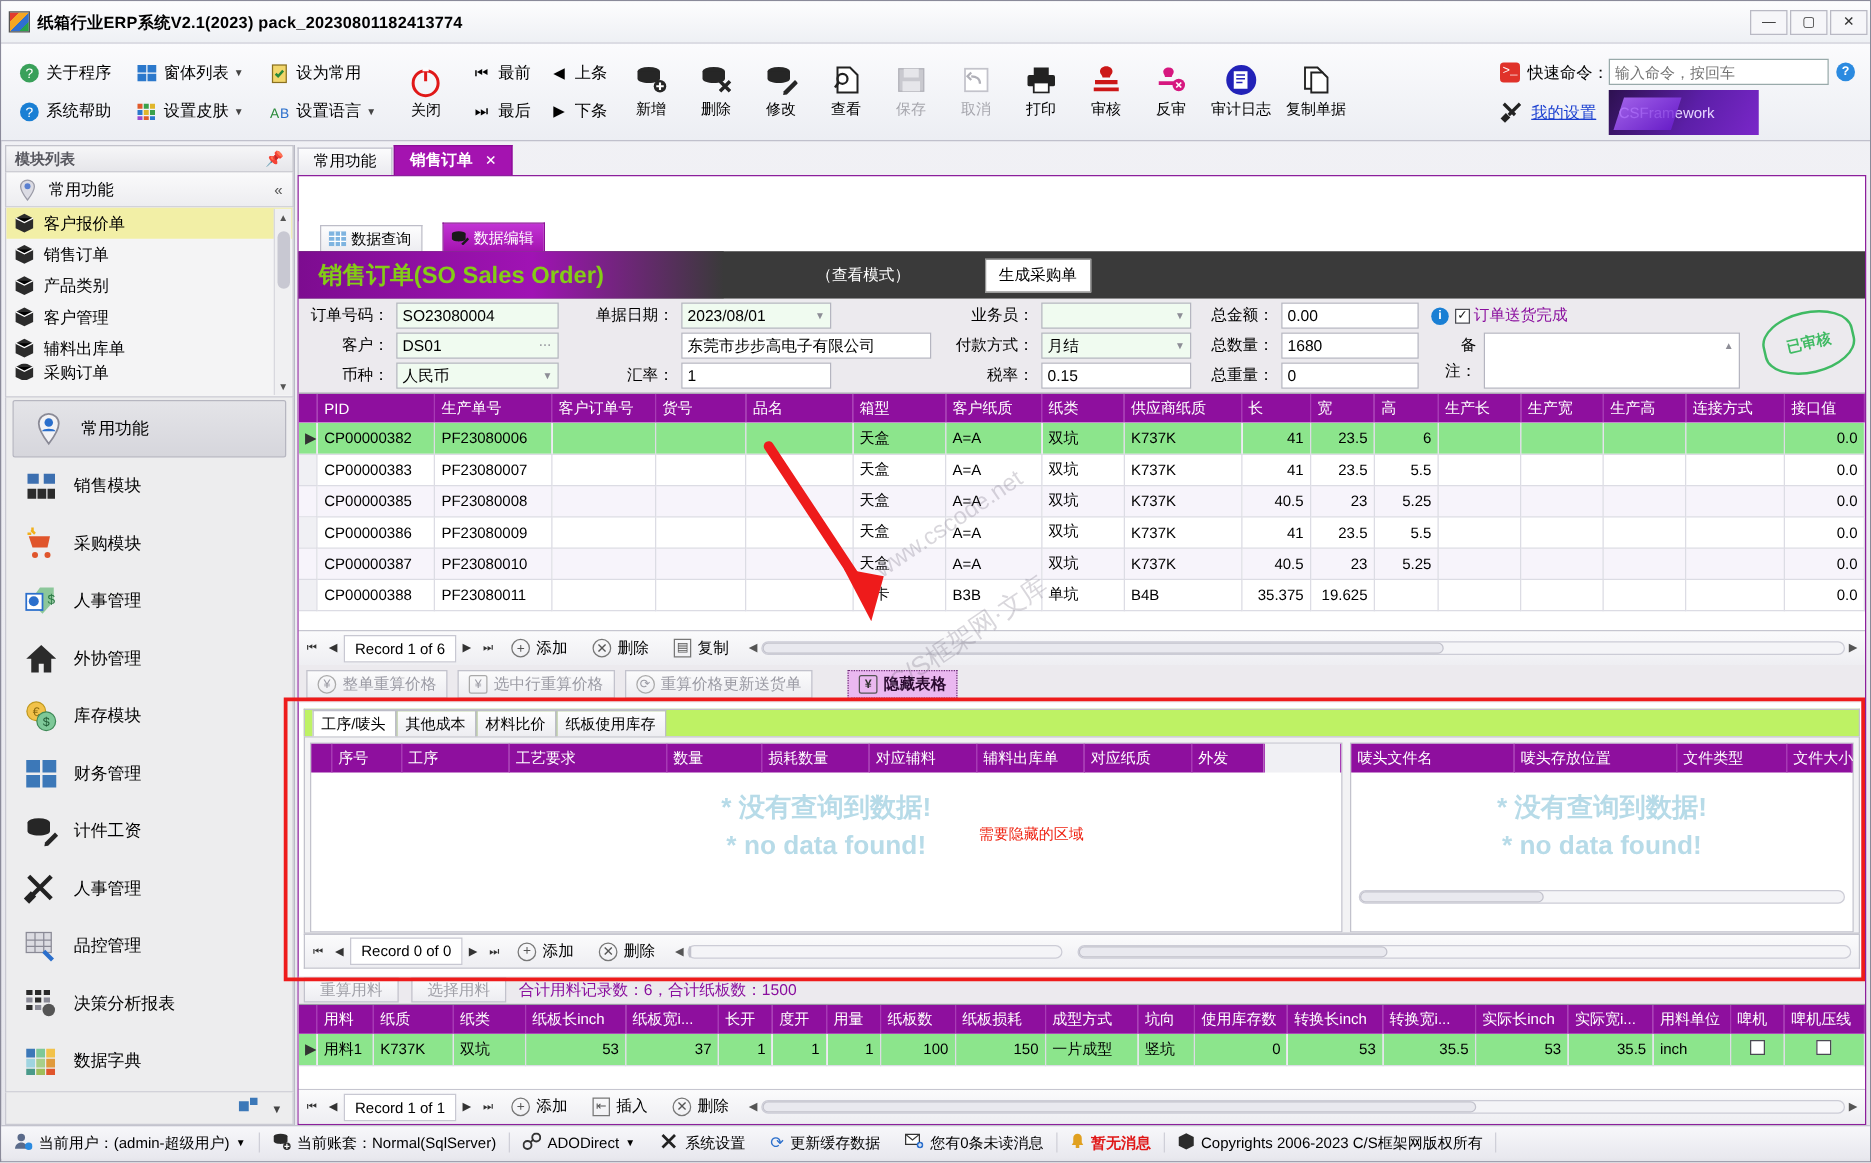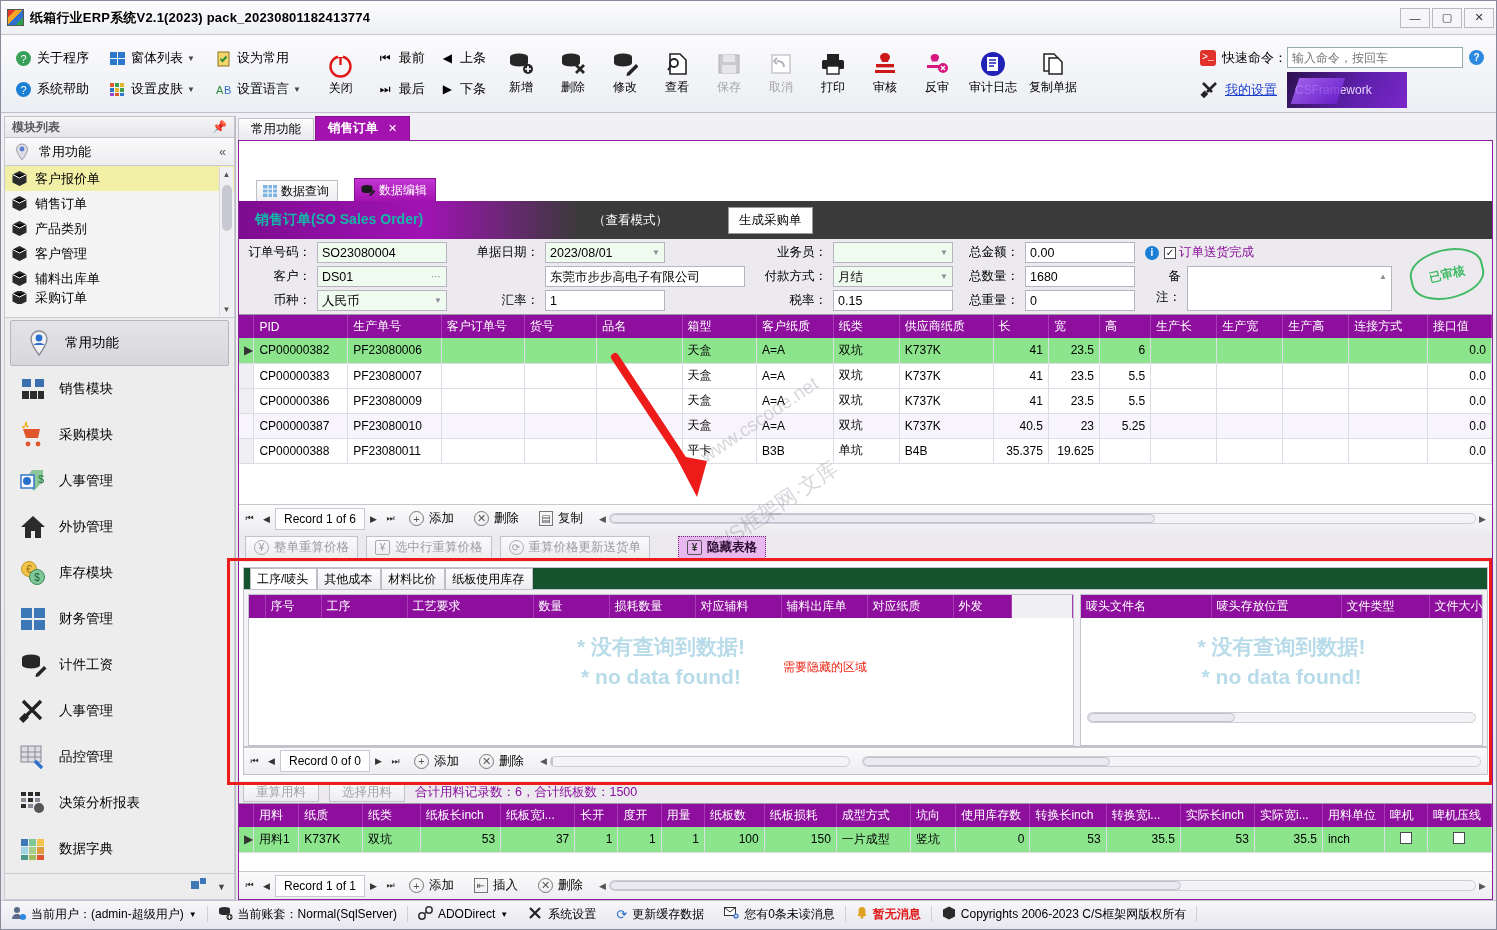--- a/index.html
+++ b/index.html
@@ -103,21 +103,21 @@
   .subtabs{height:24px;display:flex;align-items:flex-end;gap:16px;padding-left:17px;background:#fff;margin-top:36px;}
   .stab{height:21px;padding:0 8px 0 6px;display:flex;align-items:center;gap:4px;font-size:12px;
         background:linear-gradient(#fdfdfe,#ededf1);border:1px solid #bdbdc8;border-bottom:none;}
   .stab.act{background:linear-gradient(#c234d4,#a413b0);color:#fff;border-color:#8a0f95;height:23px;}
   .stab .si{width:14px;height:12px;display:inline-block;}
 
   
   .banner{height:38px;background:#3a3a3a;display:flex;align-items:center;position:relative;}
   .banner .grad{position:absolute;left:0;top:0;bottom:0;width:340px;
       background:linear-gradient(90deg,#7d0c90 0%,#a013b4 55%,#3a3a3a 100%);}
-  .banner .btitle{position:relative;color:#14b8a6;font-size:14px;font-weight:bold;padding-left:16px;}
+  .banner .btitle{position:relative;color:#84cc16;font-size:19px;font-weight:bold;padding-left:16px;}
   .banner .mode{position:relative;margin-left:170px;color:#fff;font-size:12.5px;}
   .banner .genbtn{position:relative;margin-left:60px;background:#fff;border:1px solid #999;
       padding:4px 10px;font-size:12.5px;}
 
   
   .form{height:75px;background:#eceaee;position:relative;padding:3px 0 0 0;display:flex;}
   .fcol{display:flex;flex-direction:column;gap:3px;}
   .frow{display:flex;align-items:center;height:21px;}
   .flab{font-size:12.5px;text-align:right;padding-right:6px;}
   .fin{height:21px;border:1px solid #b5b5c0;background:#f0fbf0;font-size:12.5px;
@@ -855,20 +855,40 @@
                 <td>K737K</td>
                 <td class="num">41</td>
                 <td class="num">23.5</td>
                 <td class="num">5.5</td>
                 <td></td>
                 <td></td>
                 <td></td>
                 <td></td>
                 <td class="num">0.0</td>
               </tr>
+              <tr class="alt">
+                <td class="rowind"></td>
+                <td>CP00000385</td>
+                <td>PF23080008</td>
+                <td></td>
+                <td></td>
+                <td></td>
+                <td>天盒</td>
+                <td>A=A</td>
+                <td>双坑</td>
+                <td>K737K</td>
+                <td class="num">40.5</td>
+                <td class="num">23</td>
+                <td class="num">5.25</td>
+                <td></td>
+                <td></td>
+                <td></td>
+                <td></td>
+                <td class="num">0.0</td>
+              </tr>
               <tr>
                 <td class="rowind"></td>
                 <td>CP00000386</td>
                 <td>PF23080009</td>
                 <td></td>
                 <td></td>
                 <td></td>
                 <td>天盒</td>
                 <td>A=A</td>
                 <td>双坑</td>
@@ -967,21 +987,21 @@
             <span>重算价格更新送货单</span>
           </span>
           <span class="abtn hi" style="margin-left:20px">
             <span class="ai">¥</span>
             <span>隐藏表格</span>
           </span>
         </div>
 
         <div class="midwrap" style="margin-top:5px">
           <div class="redbox"></div>
-          <div style="height:22px;display:flex;align-items:flex-end;gap:0;padding-left:6px;background:#14532d;border:1px solid #c2c2cc;border-bottom:none;">
+          <div style="height:22px;display:flex;align-items:flex-end;gap:0;padding-left:6px;background:#bef264;border:1px solid #c2c2cc;border-bottom:none;">
             <span class="stab" style="background:#fff;height:21px;border-bottom:none;font-weight:normal">
               <span>工序/唛头</span>
             </span>
             <span class="stab">
               <span>其他成本</span>
             </span>
             <span class="stab">
               <span>材料比价</span>
             </span>
             <span class="stab">

